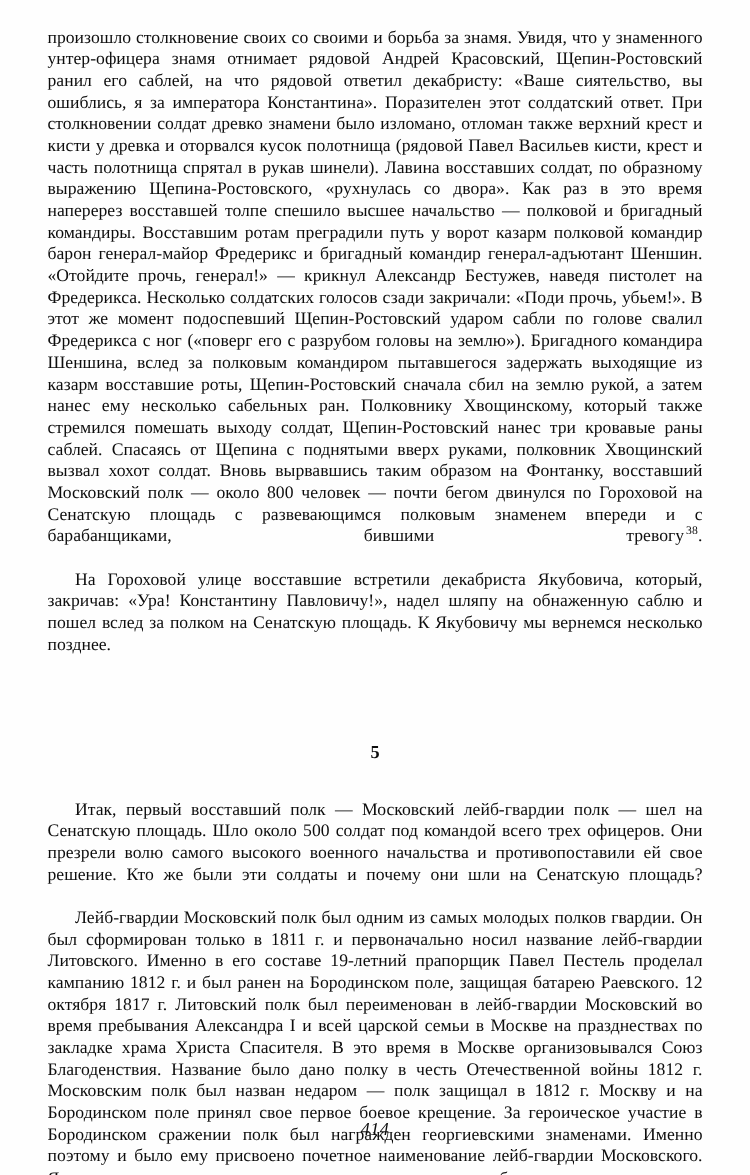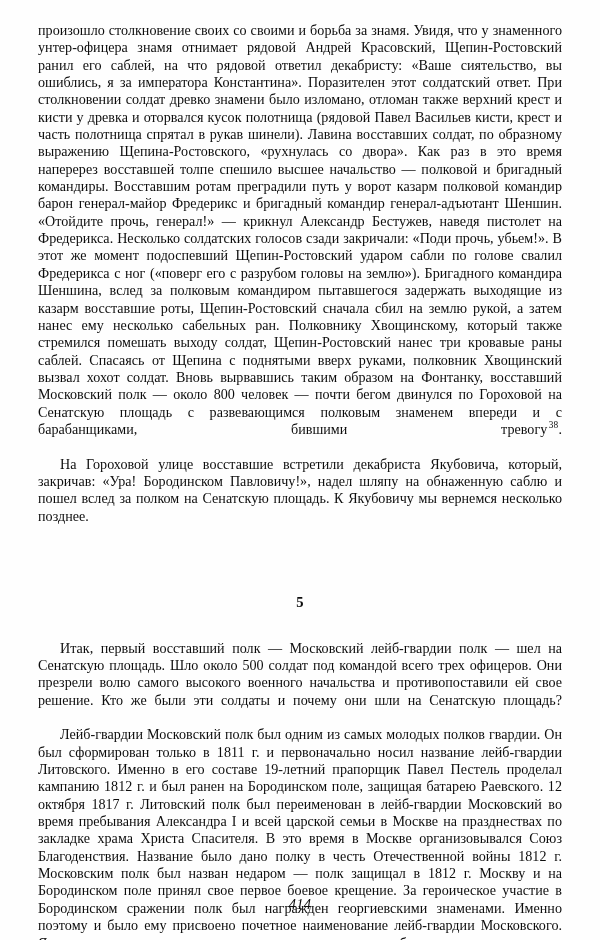--- a/index.html
+++ b/index.html
@@ -100,21 +100,21 @@
 </style>
 </head>
 <body>
 
 <div id="page">
 
   <div id="text-column">
 
     <p class="para cont"><span>произошло столкновение своих со своими и борьба за знамя. Увидя, что у знаменного унтер-офицера знамя отнимает рядовой Андрей Красовский, Щепин-Ростовский ранил его саблей, на что рядовой ответил декабристу: «Ваше сиятельство, вы ошиблись, я за императора Константина». Поразителен этот солдатский ответ. При столкновении солдат древко знамени было изломано, отломан также верхний крест и кисти у древка и оторвался кусок полотнища (рядовой Павел Васильев кисти, крест и часть полотнища спрятал в рукав шинели). Лавина восставших солдат, по образному выражению Щепина-Ростовского, «рухнулась со двора». Как раз в это время наперерез восставшей толпе спешило высшее начальство — полковой и бригадный командиры. Восставшим ротам преградили путь у ворот казарм полковой командир барон генерал-майор Фредерикс и бригадный командир генерал-адъютант Шеншин. «Отойдите прочь, генерал!» — крикнул Александр Бестужев, наведя пистолет на Фредерикса. Несколько солдатских голосов сзади закричали: «Поди прочь, убьем!». В этот же момент подоспевший Щепин-Ростовский ударом сабли по голове свалил Фредерикса с ног («поверг его с разрубом головы на землю»). Бригадного командира Шеншина, вслед за полковым командиром пытавшегося задержать выходящие из казарм восставшие роты, Щепин-Ростовский сначала сбил на землю рукой, а затем нанес ему несколько сабельных ран. Полковнику Хвощинскому, который также стремился помешать выходу солдат, Щепин-Ростовский нанес три кровавые раны саблей. Спасаясь от Щепина с поднятыми вверх руками, полковник Хвощинский вызвал хохот солдат. Вновь вырвавшись таким образом на Фонтанку, восставший Московский полк — около 800 человек — почти бегом двинулся по Гороховой на Сенатскую площадь с развевающимся полковым знаменем впереди и с барабанщиками, бившими тревогу</span><sup class="fn">38</sup><span>.</span></p>
 
-    <p class="para indent">На Гороховой улице восставшие встретили декабриста Якубовича, который, закричав: «Ура! Бородинском Павловичу!», надел шляпу на обнаженную саблю и пошел вслед за полком на Сенатскую площадь. К Якубовичу мы вернемся несколько позднее.</p>
+    <p class="para indent">На Гороховой улице восставшие встретили декабриста Якубовича, который, закричав: «Ура! Константину Павловичу!», надел шляпу на обнаженную саблю и пошел вслед за полком на Сенатскую площадь. К Якубовичу мы вернемся несколько позднее.</p>
 
     <div class="spacer-before-section"></div>
 
     <div class="section-break">5</div>
 
     <div class="spacer-after-section"></div>
 
     <p class="para indent">Итак, первый восставший полк — Московский лейб-гвардии полк — шел на Сенатскую площадь. Шло около 500 солдат под командой всего трех офицеров. Они презрели волю самого высокого военного начальства и противопоставили ей свое решение. Кто же были эти солдаты и почему они шли на Сенатскую площадь?</p>
 
     <p class="para indent">Лейб-гвардии Московский полк был одним из самых молодых полков гвардии. Он был сформирован только в 1811 г. и первоначально носил название лейб-гвардии Литовского. Именно в его составе 19-летний прапорщик Павел Пестель проделал кампанию 1812 г. и был ранен на Бородинском поле, защищая батарею Раевского. 12 октября 1817 г. Литовский полк был переименован в лейб-гвардии Московский во время пребывания Александра I и всей царской семьи в Москве на празднествах по закладке храма Христа Спасителя. В это время в Москве организовывался Союз Благоденствия. Название было дано полку в честь Отечественной войны 1812 г. Московским полк был назван недаром — полк защищал в 1812 г. Москву и на Бородинском поле принял свое первое боевое крещение. За героическое участие в Бородинском сражении полк был награжден георгиевскими знаменами. Именно поэтому и было ему присвоено почетное наименование лейб-гвардии Московского. Ясно, что полк особенно крепко</p>

